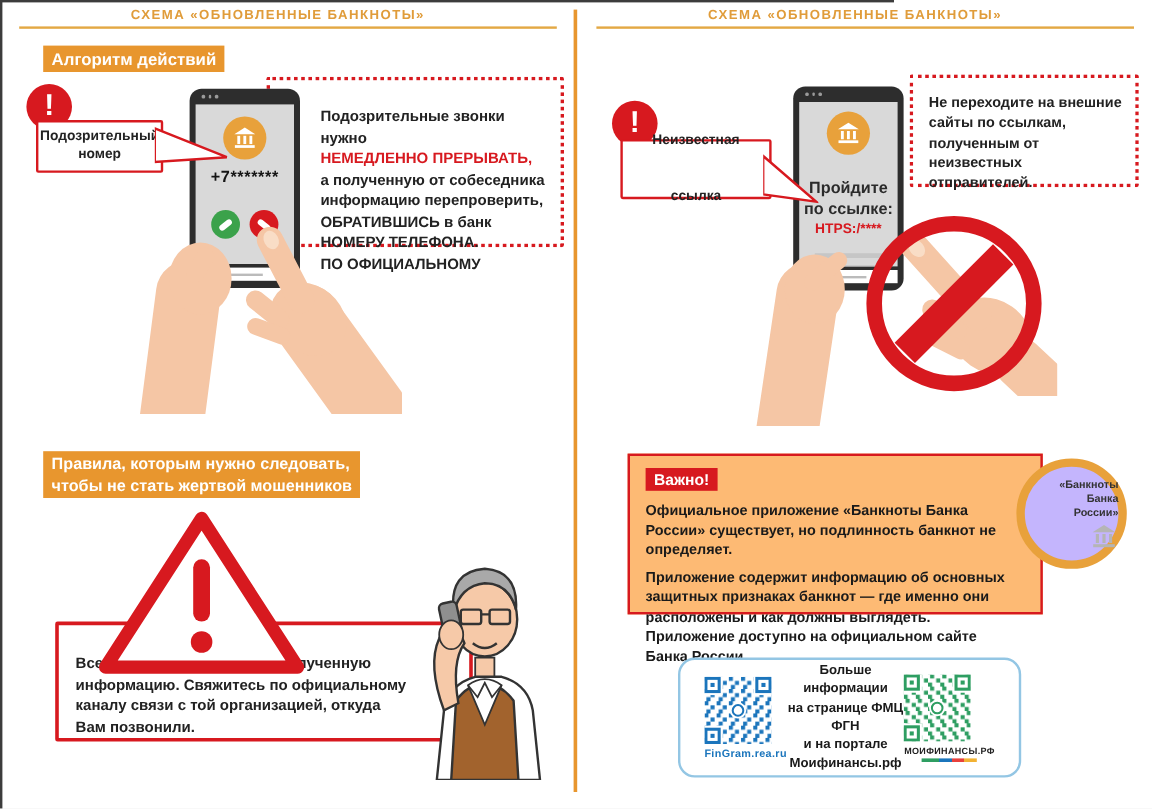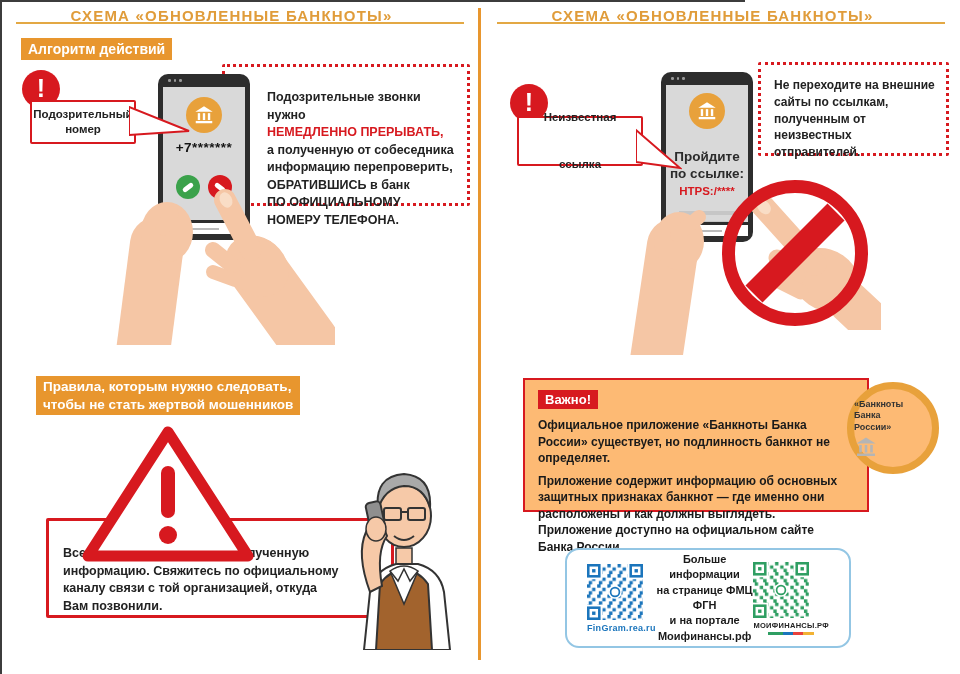--- a/index.html
+++ b/index.html
@@ -6,21 +6,21 @@
     --orange:#E8962E; --orange2:#E8A13B; --red:#D7191F; --ink:#1d1d1d; --skin:#F5C6A5;
   }
   html,body{margin:0;padding:0;background:#ececec;}
   .page{position:relative;width:960px;height:674px;background:#fff;overflow:hidden;
         font-family:"Liberation Sans","DejaVu Sans",sans-serif;color:var(--ink);}
   .edge{position:absolute;background:#3c3c3c;}
   .panel{position:absolute;top:0;width:478px;height:674px;}
   .panel.left{left:0;} .panel.right{left:481px;}
   .divider{position:absolute;left:478px;top:8px;width:3px;height:652px;background:var(--orange);}
   .panel-title{position:absolute;top:7px;left:0;right:15px;text-align:center;
-    font-size:15px;font-weight:bold;letter-spacing:1.2px;color:#E09C3A;}
+    font-size:11px;font-weight:bold;letter-spacing:1.2px;color:#E09C3A;}
   .panel-rule{position:absolute;top:22px;left:16px;right:14px;height:1.5px;background:#E3A844;}
   .badge{position:absolute;background:var(--orange);color:#fff;font-weight:bold;
     font-size:14px;padding:2px 7px;line-height:1.3;}
   .rules-badge span{display:block;font-size:13.5px;}
   .excl{position:absolute;width:38px;height:38px;border-radius:50%;background:var(--red);
     color:#fff;font-weight:bold;font-size:25px;text-align:center;line-height:36px;}
   .callout{position:absolute;background:#fff;border:2.5px solid var(--red);border-radius:2px;
     display:flex;flex-direction:column;justify-content:center;text-align:center;
     font-size:11.5px;font-weight:bold;color:#222;line-height:1.3;z-index:3;}
   .wedge{position:absolute;z-index:3;}
@@ -52,21 +52,21 @@
     border-radius:50%;box-sizing:border-box;z-index:6;}
   .no-sign i{position:absolute;left:2px;right:2px;top:50%;height:24px;margin-top:-12px;
     background:var(--red);transform:rotate(-45deg);}
   .redbox{position:absolute;border:3px solid var(--red);border-radius:2px;background:transparent;}
   .advice{font-size:12.5px;font-weight:bold;line-height:1.4;color:#222;}
   .important-box{position:absolute;border:2.5px solid var(--red);background:#fdba74;}
   .important-box .vbadge{display:inline-block;background:var(--red);color:#fff;
     font-weight:bold;font-size:13px;padding:2px 7px;margin:10px 0 2px 13px;}
   .important-box p{margin:6px 13px 0;width:312px;font-size:12px;font-weight:bold;line-height:1.38;color:#1a1a1a;}
   .app-circle{position:absolute;width:92px;height:92px;border:7px solid var(--orange2);
-    border-radius:50%;background:#fdba74;box-sizing:border-box;text-align:left;z-index:3;}
+    border-radius:50%;background:#c4b5fd;box-sizing:border-box;text-align:right;z-index:3;}
   .app-circle .t{display:block;font-size:9px;font-weight:bold;line-height:1.25;color:#333;}
   .app-circle .t:first-child{margin-top:10px;}
   .app-circle svg{margin-top:2px;color:#b5b5b5;}
   .qr-block{position:absolute;border:2.5px solid #93C6E4;border-radius:14px;background:#fff;
     display:flex;align-items:center;justify-content:space-between;padding:0 20px;box-sizing:border-box;}
   .qr-col{}
   .qr{display:block;} .qr.blue{color:#1B75BC;} .qr.green{color:#2E9E62;}
   .qr-cap-left{font-size:9px;font-weight:bold;color:#1B75BC;margin-top:3px;letter-spacing:.3px;}
   .qr-cap-right{font-size:7.5px;font-weight:bold;color:#222;margin-top:3px;letter-spacing:.3px;}
   .qr-stripe{width:46px;height:3px;margin:2px auto 0;
@@ -89,41 +89,41 @@
 
 <div class="page">
   <div class="edge" style="left:0;top:0;width:745px;height:2px;"></div>
   <div class="edge" style="left:0;top:0;width:2px;height:674px;"></div>
   <div class="divider"></div>
 
   <div class="panel left">
     <div class="panel-title">СХЕМА «ОБНОВЛЕННЫЕ БАНКНОТЫ»</div>
     <div class="panel-rule"></div>
 
-    <div class="badge" style="left:21px;top:38px;">Алгоритм действий</div>
+    <div class="badge" style="left:36px;top:38px;">Алгоритм действий</div>
 
     <div class="excl" style="left:22px;top:70px;">!</div>
 
     <div class="callout" style="left:30px;top:100px;width:102px;height:40px;">
       <span>Подозрительный</span>
       <span>номер</span>
     </div>
     <svg class="wedge" style="left:129px;top:104px;" width="62" height="34">
       <polygon points="0,3 60,27 0,31" fill="#fff" stroke="#D7191F" stroke-width="2"></polygon>
     </svg>
 
     <div class="dotted-box" style="left:222px;top:64px;width:248px;height:142px;box-sizing:border-box;">
       <div class="txt" style="padding:22px 6px 0 42px;">
         <span>Подозрительные звонки нужно</span>
         <span class="red-text">НЕМЕДЛЕННО ПРЕРЫВАТЬ,</span>
         <span>а полученную от собеседника</span>
         <span>информацию перепроверить,</span>
         <span>ОБРАТИВШИСЬ в банк</span>
+        <span>НОМЕРУ ТЕЛЕФОНА.</span>
         <span>ПО ОФИЦИАЛЬНОМУ</span>
-        <span>НОМЕРУ ТЕЛЕФОНА.</span>
       </div>
     </div>
 
     <div class="phone" style="left:158px;top:74px;width:92px;height:166px;">
       <div class="dots">
           <i></i>
           <i></i>
           <i></i>
         </div>
       <div class="screen">

